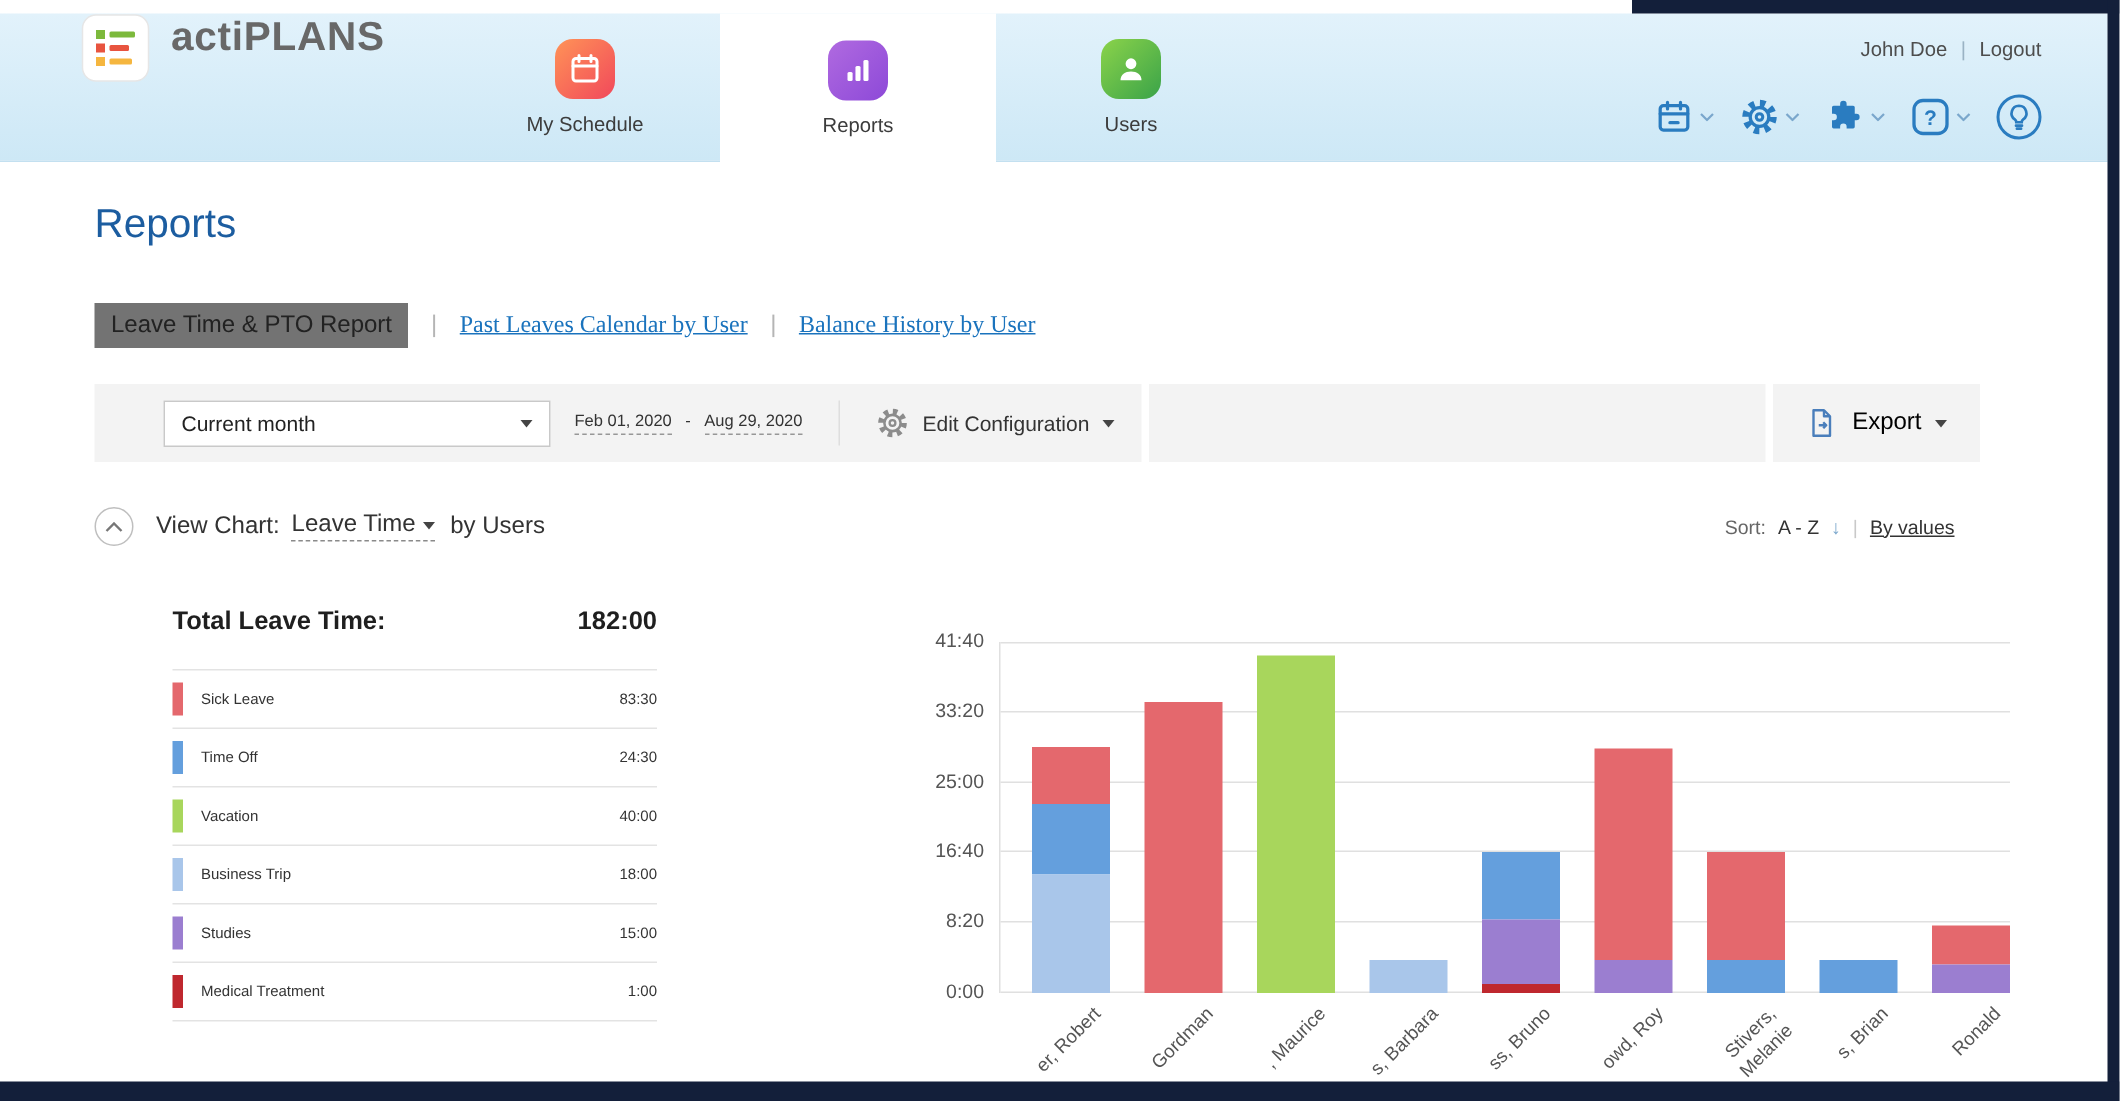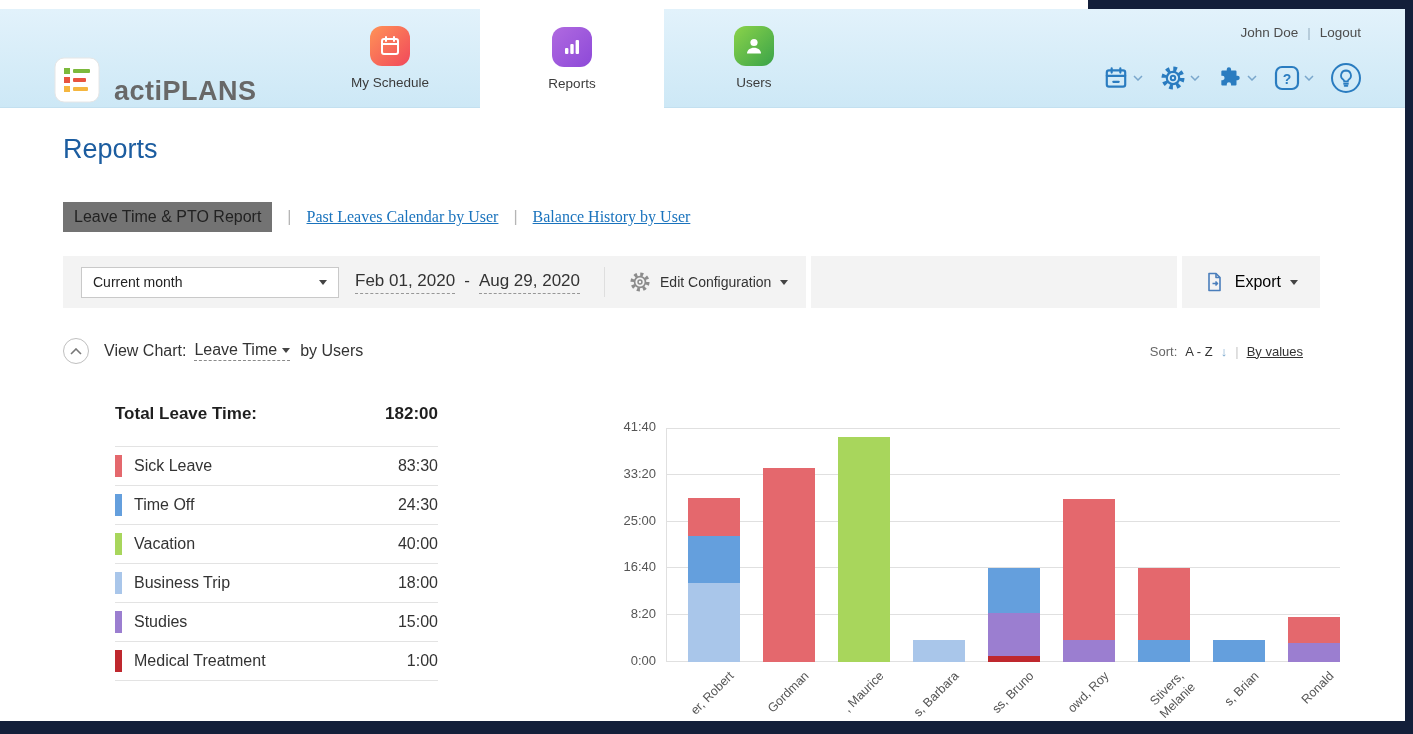--- a/index.html
+++ b/index.html
@@ -8,21 +8,21 @@
 
   
   .frame-right  { position:absolute; top:0; right:0; width:8px; height:100%; background:#131f3a; z-index:50; }
   .frame-bottom { position:absolute; left:0; bottom:0; width:100%; height:13px; background:#131f3a; z-index:50; }
   .frame-topright { position:absolute; top:0; right:0; width:325px; height:9px; background:#131f3a; z-index:50; }
 
   
   .header { position:absolute; top:9px; left:0; right:8px; height:99px;
             background:linear-gradient(180deg,#e2f2fb 0%,#cde8f6 100%);
             display:flex; align-items:stretch; border-bottom:1px solid #c3e0f0; }
-  .brand { display:flex; align-items:flex-end; gap:14px; padding-left:54px; width:300px; cursor:pointer; }
+  .brand { display:flex; align-items:flex-start; gap:14px; padding-left:54px; width:300px; cursor:pointer; }
   .brand-text { font-size:27px; font-weight:bold; color:#686868; letter-spacing:.5px; }
   .nav { display:flex; }
   .nav-tab { width:180px; display:flex; flex-direction:column; align-items:center; justify-content:center; gap:9px; cursor:pointer; }
   .nav-tab.active { width:184px; background:#fff; height:100px; }
   .nav-icon { width:40px; height:40px; border-radius:12px; display:flex; align-items:center; justify-content:center; }
   .nav-icon.schedule { background:linear-gradient(135deg,#ff9357,#f1485b); }
   .nav-icon.leaves   { background:linear-gradient(135deg,#3fd6b3,#2a9fd8); }
   .nav-icon.reports  { background:linear-gradient(135deg,#b06ae0,#8d49d8); }
   .nav-icon.users    { background:linear-gradient(135deg,#8bd34a,#3aa349); }
   .nav-label { font-size:13.5px; color:#3c3c3c; }
@@ -42,23 +42,23 @@
   .report-tabs { position:absolute; top:202px; left:63px; display:flex; align-items:center; font-size:16px; }
   .rtab-active { background:#737373; padding:6px 11px; color:#222; cursor:pointer; }
   .rtab-link { color:#1a73bd; text-decoration:underline; cursor:pointer;font-family:Liberation Serif, serif; }
   .rtab-sep { color:#b5b5b5; margin:0 15px; }
 
   .toolbar { position:absolute; top:256px; left:63px; right:93px; height:52px; display:flex; gap:5px; }
   .tb-main { background:#f3f3f3; display:flex; align-items:center; padding:0 18px; gap:16px; }
   .tb-fill { background:#f3f3f3; flex:1; }
   .tb-export { background:#f3f3f3; display:flex; align-items:center; padding:0 22px; gap:9px; cursor:pointer; }
   .select { width:258px; height:31px; background:#fff; border:1px solid #c9c9c9; display:flex;
-            align-items:center; justify-content:space-between; padding:0 11px; font-size:14px; color:#222; cursor:pointer; }
+            align-items:center; justify-content:space-between; padding:0 11px; font-size:14px; color:#222; cursor:pointer;margin-left:28px; }
   .caret { width:0; height:0; border-left:4px solid transparent; border-right:4px solid transparent; border-top:5px solid #444; }
-  .dates { display:flex; align-items:baseline; gap:9px; font-size:17px; color:#333; }
+  .dates { display:flex; align-items:baseline; gap:9px; font-size:11px; color:#333; }
   .date-val { border-bottom:1px dashed #979797; padding-bottom:2px; cursor:pointer; }
   .vdiv { width:1px; height:30px; background:#dedede; margin:0 8px; }
   .edit-config { display:flex; align-items:center; gap:9px; cursor:pointer; font-size:14px; color:#333; }
 
   .viewbar { position:absolute; top:338px; left:63px; right:110px; display:flex; align-items:center; }
   .collapse-btn { width:26px; height:26px; border:1px solid #bfbfbf; border-radius:50%; background:#fff;
                   display:flex; align-items:center; justify-content:center; margin-right:15px; cursor:pointer; }
   .vb-text { font-size:16px; color:#333; }
   .vb-dd { font-size:16px; color:#333; border-bottom:1px dashed #8a8a8a; padding-bottom:1px;
            margin:0 4px 0 8px; cursor:pointer; display:inline-flex; align-items:center; gap:5px; }
@@ -66,21 +66,21 @@
   .sort-area { margin-left:auto; display:flex; align-items:center; font-size:13px; color:#666; gap:8px; }
   .sort-az { color:#333; cursor:pointer; }
   .sort-arrow { color:#7aa7cc; font-size:13px; }
   .sort-pipe { color:#c9c9c9; }
   .sort-values { color:#333; text-decoration:underline; cursor:pointer; }
 
   
   .summary { position:absolute; left:115px; top:404px; width:323px; }
   .summary-head { display:flex; justify-content:space-between; font-weight:bold; font-size:17px; color:#1f1f1f; }
   .summary-rows { margin-top:22px; border-top:1px solid #e3e3e3; }
-  .srow { display:flex; align-items:center; height:39px; border-bottom:1px solid #e3e3e3; font-size:16px; color:#333; }
+  .srow { display:flex; align-items:center; height:39px; border-bottom:1px solid #e3e3e3; font-size:10px; color:#333; }
   .chip { width:7px; height:22px; margin-right:12px; flex:none; }
   .sval { margin-left:auto; }
 
   
   .chart { position:absolute; left:600px; top:428px; width:740px; height:306px; }
   .y-axis { position:absolute; left:0; top:0; width:56px; height:234px; }
   .ytick { position:absolute; right:0; width:56px; text-align:right; font-size:13px; color:#555; }
   .plot { position:absolute; left:66px; top:0; right:0; height:234px; border-left:1px solid #e0e0e0; }
   .gridline { position:absolute; left:0; right:0; height:1px; background:#e0e0e0; }
   .bar { position:absolute; bottom:0; width:52px; display:flex; flex-direction:column-reverse; }

